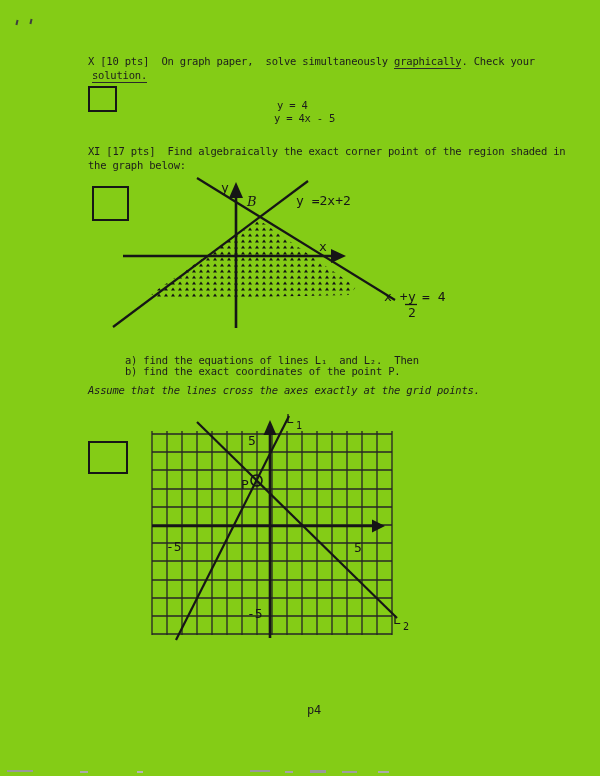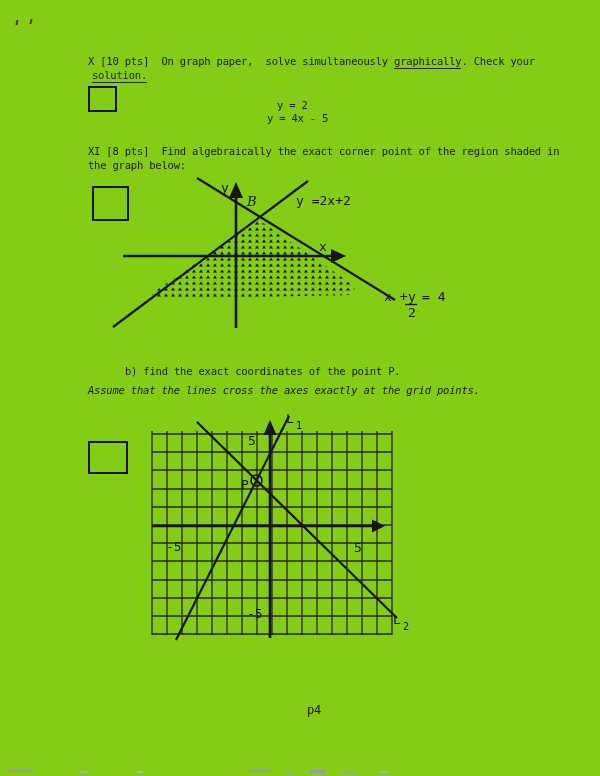--- a/index.html
+++ b/index.html
@@ -28,24 +28,24 @@
 <div class="page">
 
   <div class="speck" style="left:16px;top:20px;width:2px;height:5px;"></div>
   <div class="speck" style="left:30px;top:19px;width:2px;height:5px;"></div>
 
   <div class="tline" style="left:88px;top:54px;"><span>X [10 pts]  On graph paper,  solve simultaneously </span><span class="uline">graphically</span><span>. Check your</span></div>
   <div class="tline" style="left:92px;top:68px;"><span class="uline">solution.</span></div>
 
   <div class="ansbox" style="left:88px;top:86px;width:25px;height:22px;"></div>
 
-  <div class="tline" style="left:277px;top:98px;">y = 2</div>
-  <div class="tline" style="left:267px;top:111px;">y = 4x - 5</div>
+  <div class="tline" style="left:277px;top:98px;">y = 4</div>
+  <div class="tline" style="left:274px;top:111px;">y = 4x - 5</div>
 
-  <div class="tline" style="left:88px;top:144px;">XI [8 pts]  Find algebraically the exact corner point of the region shaded in</div>
+  <div class="tline" style="left:88px;top:144px;">XI [17 pts]  Find algebraically the exact corner point of the region shaded in</div>
   <div class="tline" style="left:88px;top:158px;">the graph below:</div>
 
   <div class="ansbox" style="left:92px;top:186px;width:33px;height:31px;"></div>
 
   <svg class="gsvg" style="left:100px;top:172px;" width="390" height="168" viewBox="0 0 390 168">
     <defs>
       <pattern id="stip" width="7" height="6" patternUnits="userSpaceOnUse">
         <path d="M1,4.6 L5,4.6 L3,1.6 Z" fill="#121212"></path>
       </pattern>
     </defs>
@@ -69,20 +69,21 @@
 
     <g>
       <text class="hand" x="284" y="129">x +</text>
       <text class="hand" x="308" y="129">y</text>
       <line x1="305" y1="132.5" x2="317" y2="132.5" stroke="#161616" stroke-width="1.3"></line>
       <text class="hand" x="308" y="145">2</text>
       <text class="hand" x="322" y="129">= 4</text>
     </g>
   </svg>
 
+  <div class="tline" style="left:125px;top:353px;">a) find the equations of lines L₁  and L₂.  Then</div>
   <div class="tline" style="left:125px;top:364px;">b) find the exact coordinates of the point P.</div>
   <div class="tline" style="left:88px;top:383px;font-style:italic;">Assume that the lines cross the axes exactly at the grid points.</div>
 
   <div class="ansbox" style="left:88px;top:441px;width:36px;height:29px;"></div>
 
   <svg class="gsvg" style="left:145px;top:408px;" width="275" height="245" viewBox="0 0 275 245">
 
     <path d="M7 23V227M22 23V227M37 23V227M52 23V227M67 23V227M82 23V227M97 23V227M112 23V227M127 23V227M142 23V227M157 23V227M172 23V227M187 23V227M202 23V227M217 23V227M232 23V227M247 23V227" stroke="#262626" stroke-width="1.3" fill="none"></path>
     <path d="M7 26H247M7 44H247M7 62H247M7 81H247M7 99H247M7 117H247M7 135H247M7 153H247M7 172H247M7 190H247M7 208H247M7 226H247" stroke="#262626" stroke-width="1.3" fill="none"></path>
 

